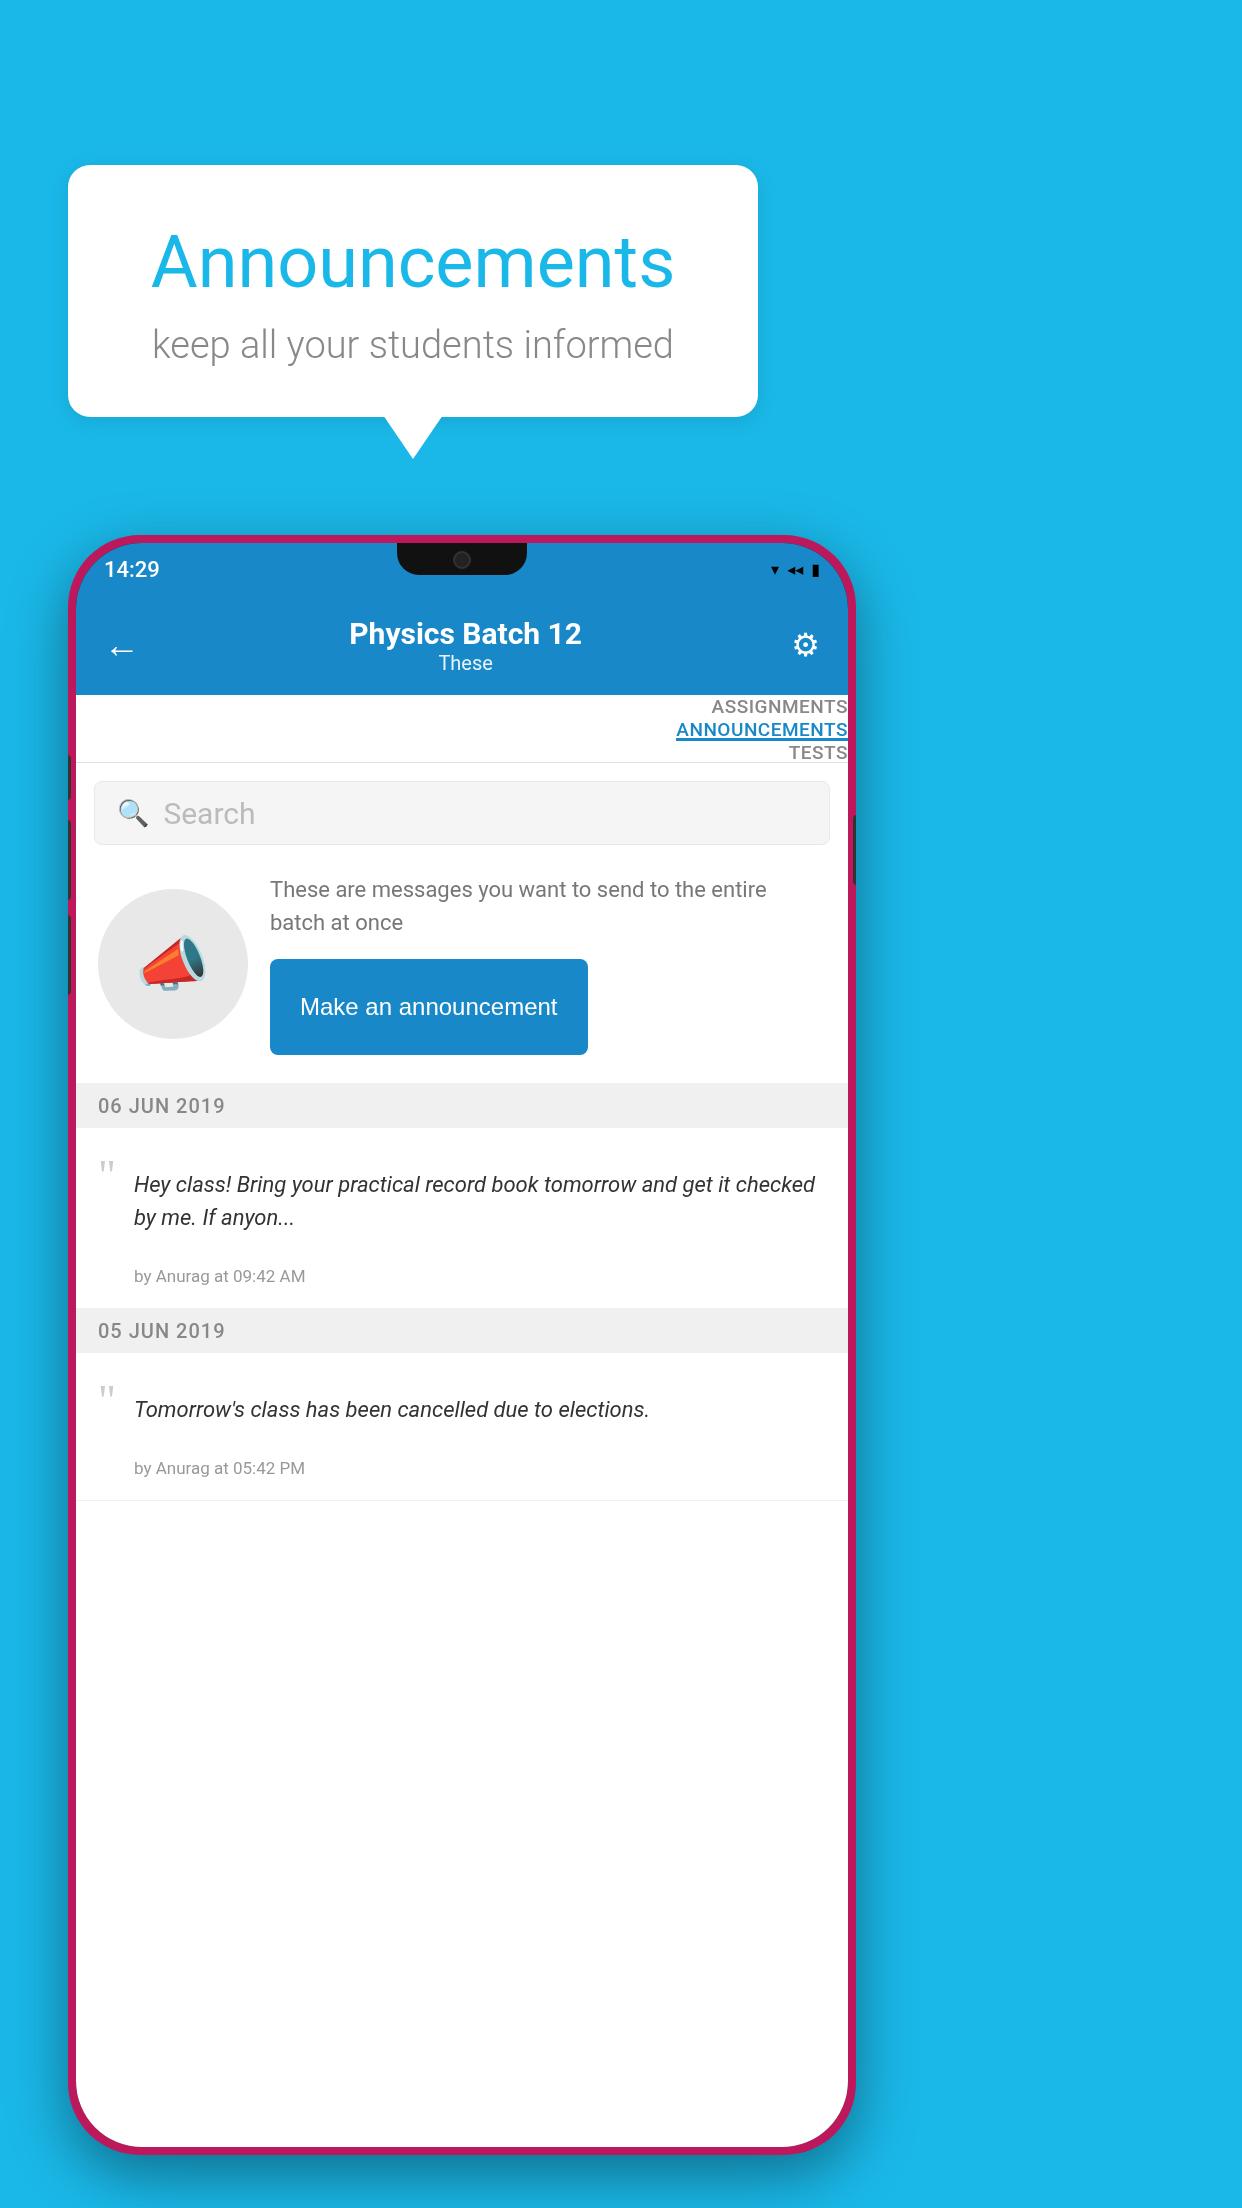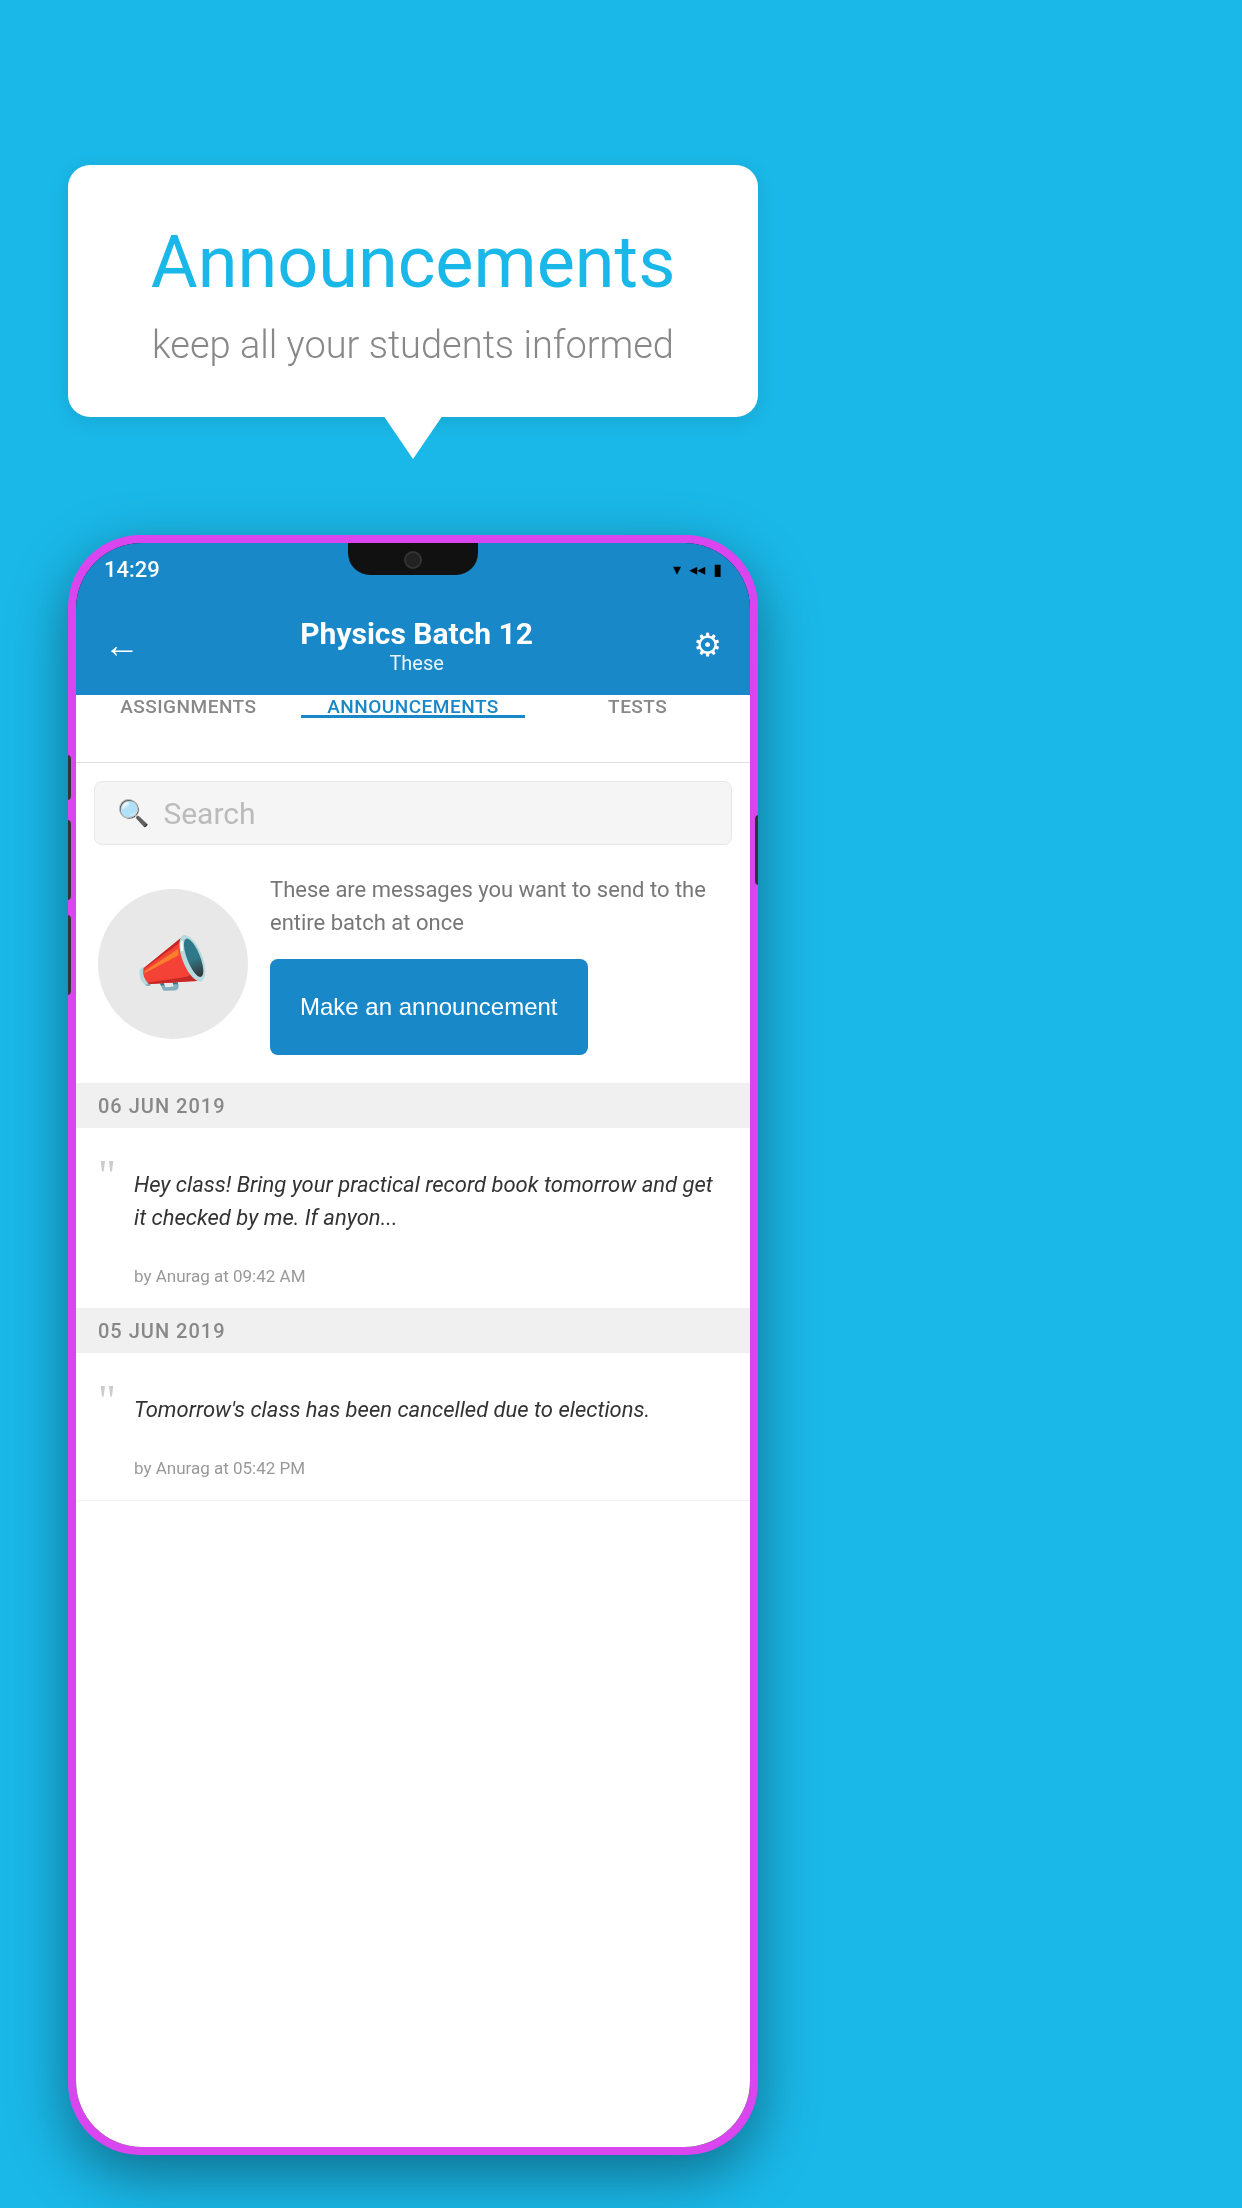--- a/index.html
+++ b/index.html
@@ -50,23 +50,23 @@
       font-size: 38px;
       color: #888;
       font-weight: 300;
     }
 
     
     .phone {
       position: absolute;
       top: 535px;
       left: 68px;
-      width: 690px;
+      width: 788px;
       height: 1620px;
-      background: #d946ef;
+      background: #be185d;
       border-radius: 72px;
       overflow: hidden;
       box-shadow: 0 20px 60px rgba(0,0,0,0.4);
     }
 
     
     .phone-inner {
       position: absolute;
       top: 8px;
       left: 8px;
@@ -173,22 +173,23 @@
 
     
     .tabs {
       position: absolute;
       top: 152px;
       left: 0;
       right: 0;
       height: 68px;
       background: white;
       display: flex;
-      align-items: flex-start;
+      align-items: flex-end;
       border-bottom: 1px solid #e0e0e0;
+      flex-direction: column;
     }
 
     .tab {
       flex: 1;
       display: flex;
       align-items: center;
       justify-content: center;
       font-size: 19px;
       font-weight: 500;
       color: #888;

